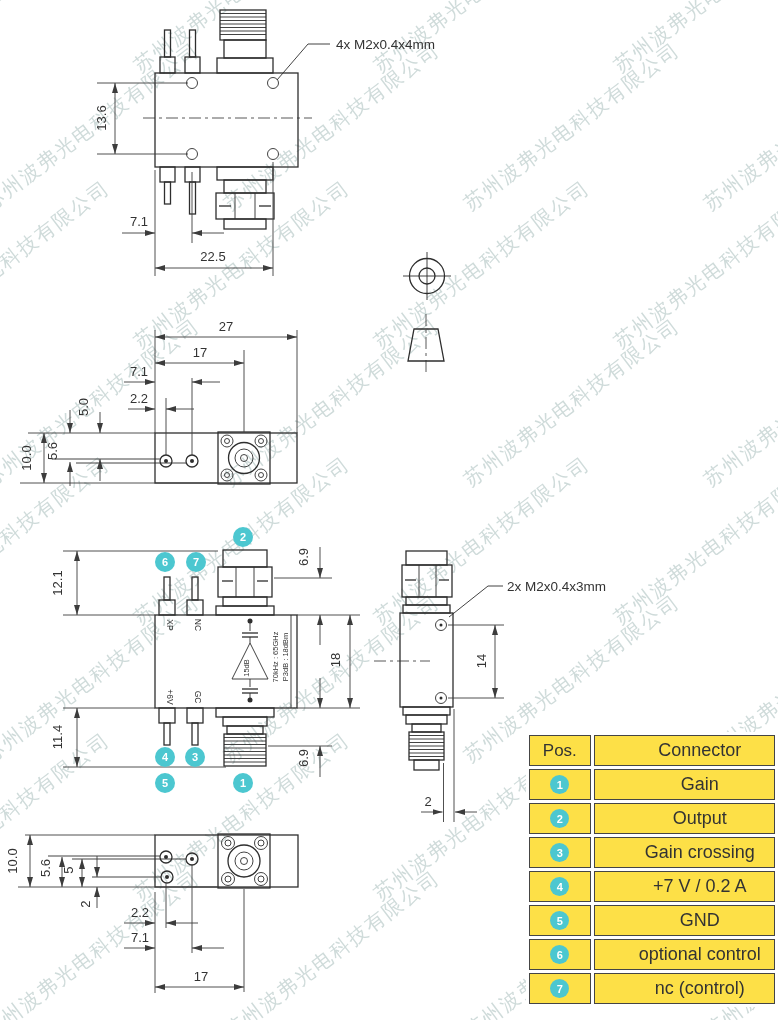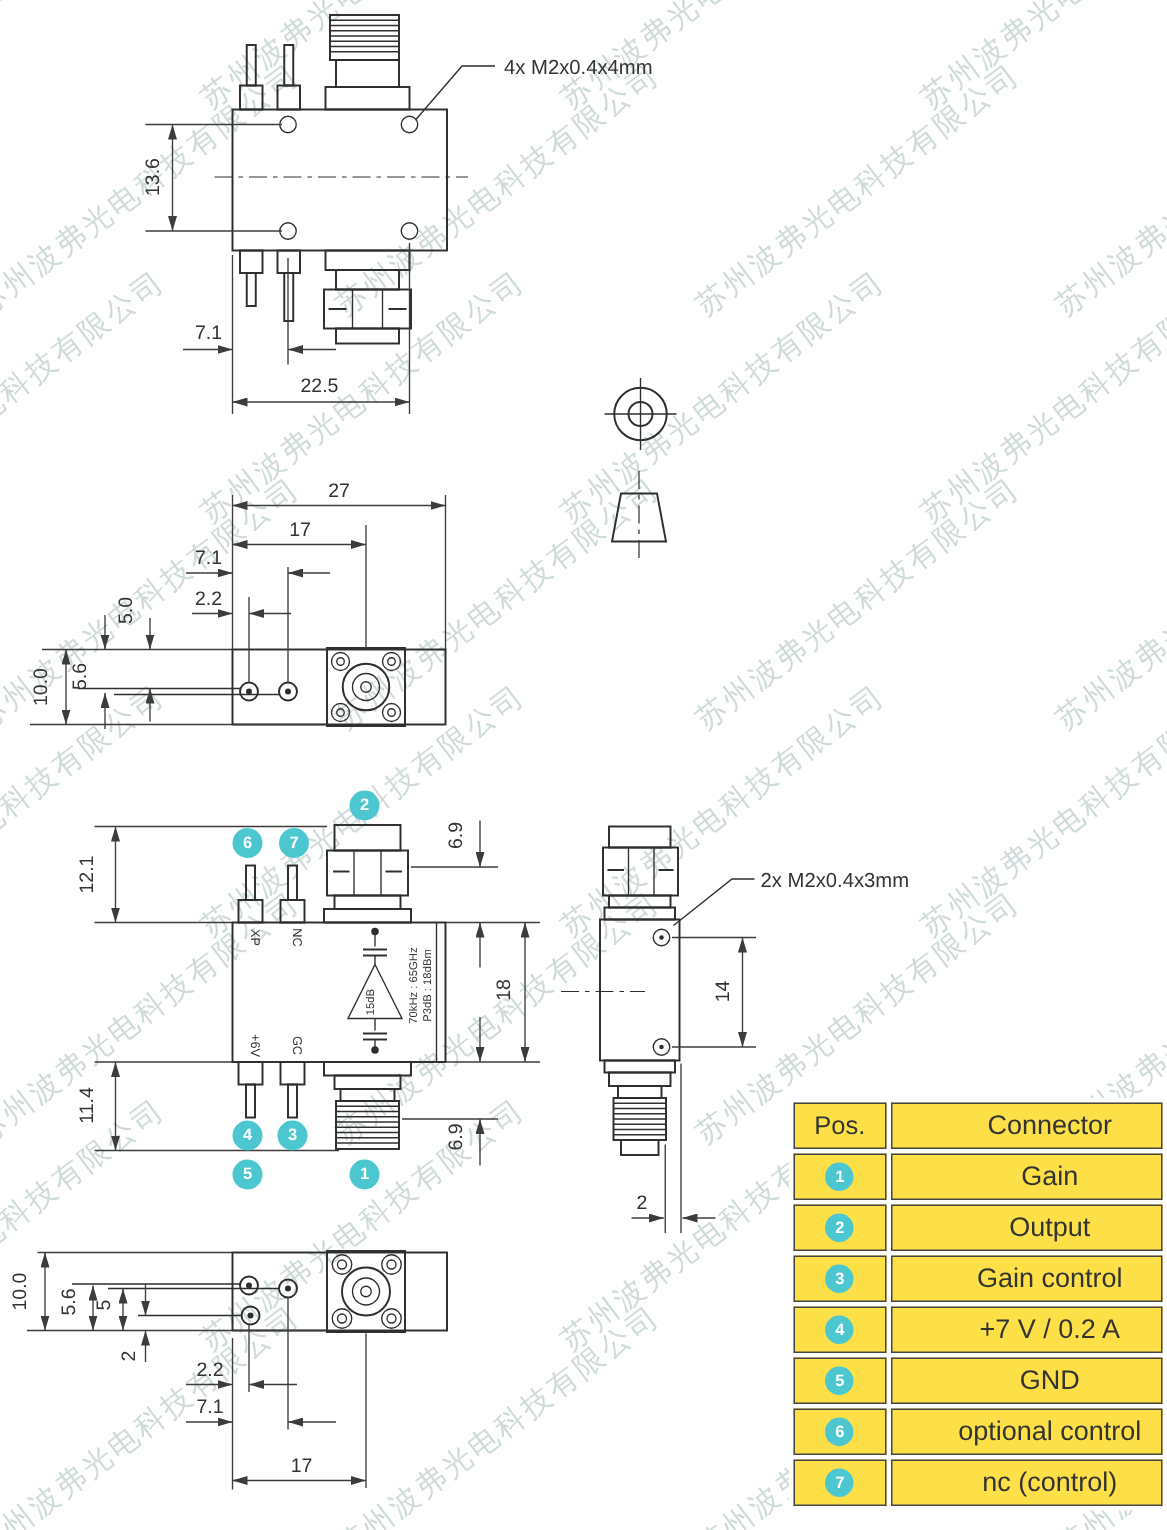--- a/index.html
+++ b/index.html
@@ -407,21 +407,21 @@
     <tr>
       <td class="c-pos"><span class="pos-badge">1</span></td>
       <td class="c-lab">Gain</td>
     </tr>
     <tr>
       <td class="c-pos"><span class="pos-badge">2</span></td>
       <td class="c-lab">Output</td>
     </tr>
     <tr>
       <td class="c-pos"><span class="pos-badge">3</span></td>
-      <td class="c-lab">Gain control</td>
+      <td class="c-lab">Gain crossing</td>
     </tr>
     <tr>
       <td class="c-pos"><span class="pos-badge">4</span></td>
       <td class="c-lab">+7 V / 0.2 A</td>
     </tr>
     <tr>
       <td class="c-pos"><span class="pos-badge">5</span></td>
       <td class="c-lab">GND</td>
     </tr>
     <tr>

